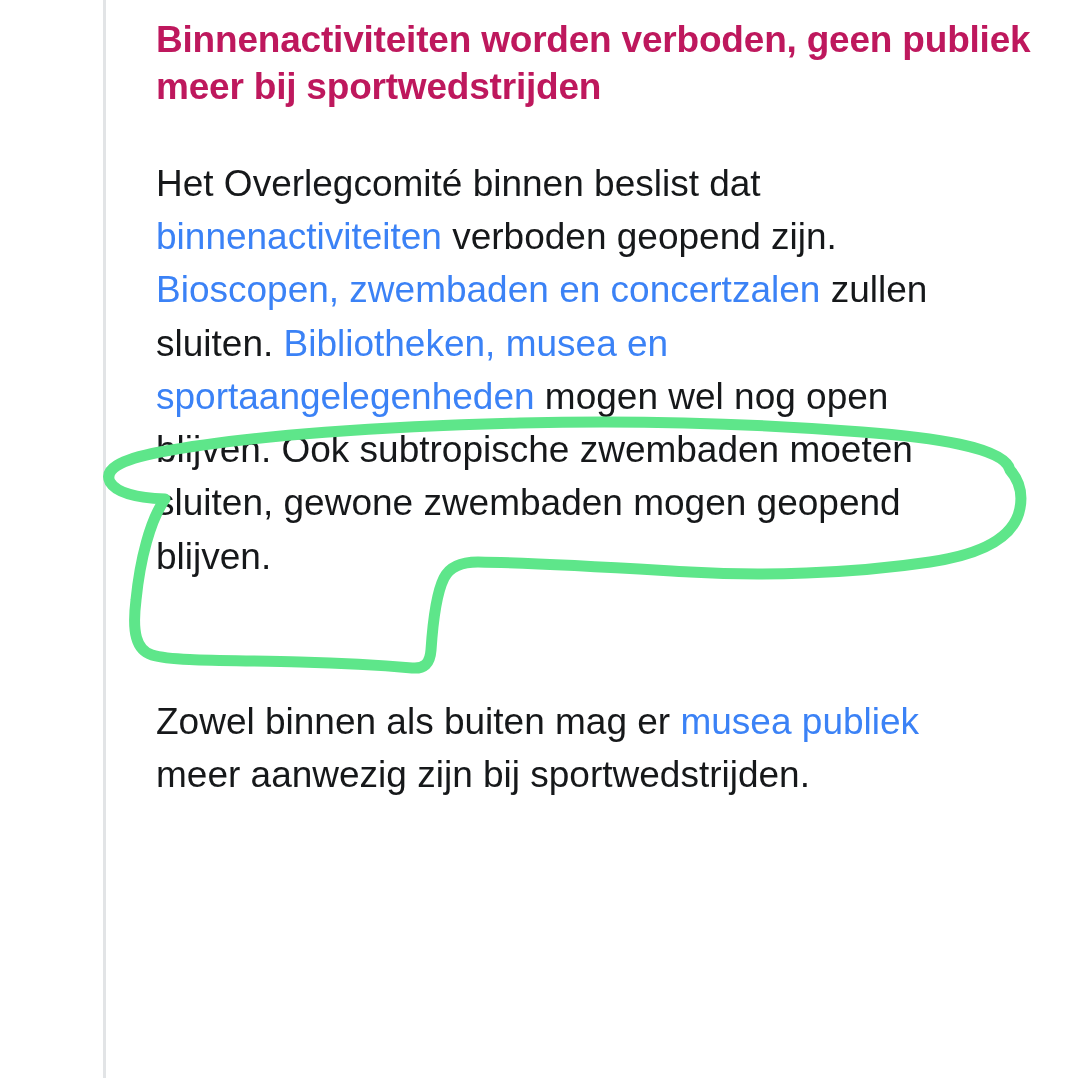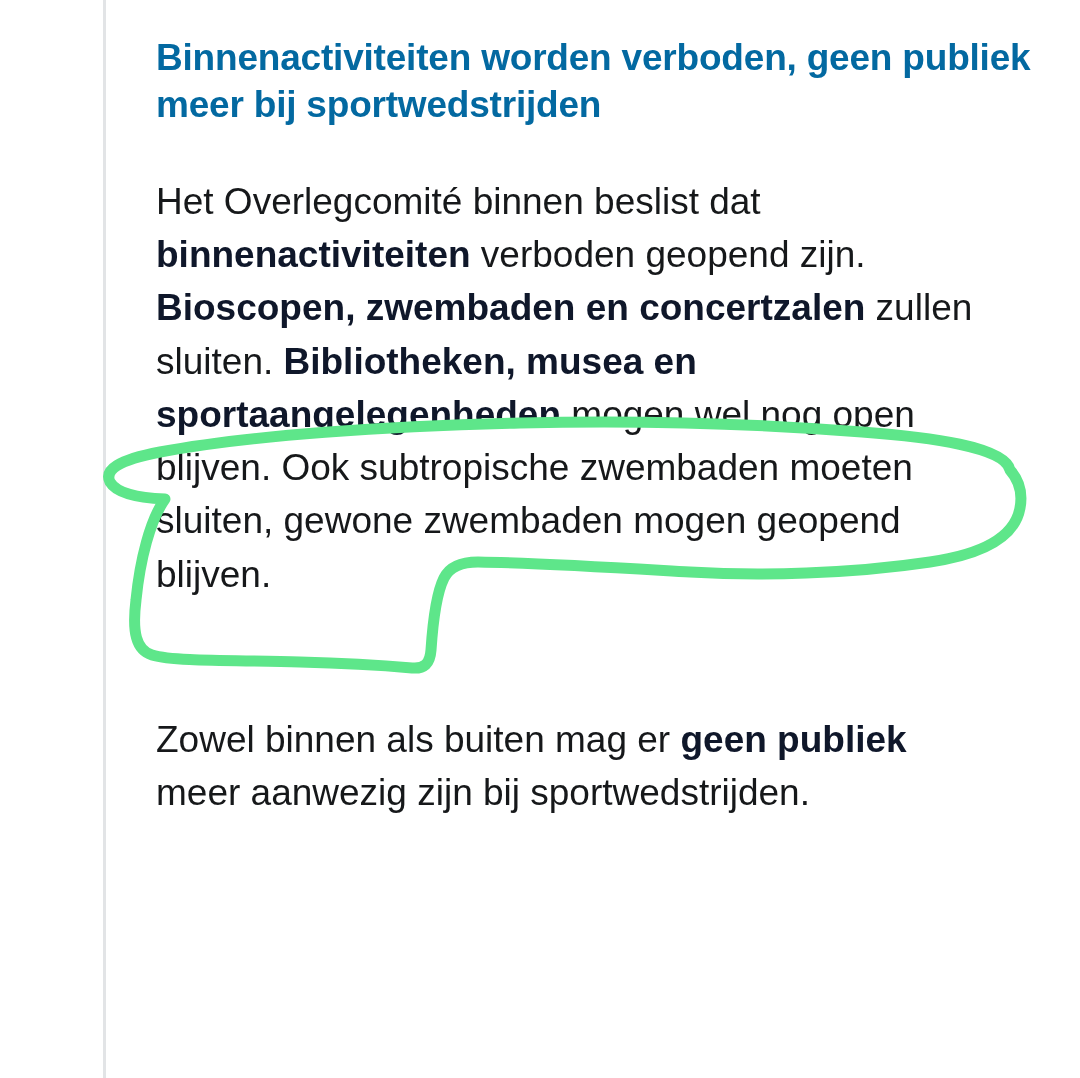--- a/index.html
+++ b/index.html
@@ -24,43 +24,43 @@
     background: #e2e4e6;
   }
   .content {
     position: absolute;
     left: 156px;
     top: 0;
     width: 880px;
   }
   .article-title {
     margin: 0;
-    padding-top: 34px;
+    padding-top: 16px;
     font-size: 37px;
     line-height: 1.28;
     font-weight: bold;
-    color: #0369a1;
+    color: #be185d;
     letter-spacing: -0.2px;
     max-width: 875px;
   }
   .para {
     margin: 0;
     padding-top: 46px;
     font-size: 37px;
     line-height: 1.44;
     color: #16181a;
     font-weight: normal;
     max-width: 840px;
   }
   .para.second {
     padding-top: 112px;
   }
   .para b {
-    font-weight: bold;
-    color: #0f172a;
+    font-weight: normal;
+    color: #3b82f6;
   }
   .annotation-layer {
     position: absolute;
     left: 0;
     top: 0;
     width: 1080px;
     height: 1078px;
     pointer-events: none;
   }
 </style>
@@ -69,21 +69,21 @@
 
 <div class="page">
 
   <div class="left-rule"></div>
 
   <div class="content">
     <h1 class="article-title">Binnenactiviteiten worden verboden, geen publiek meer bij sportwedstrijden</h1>
 
     <p class="para" id="p1"><span>Het Overlegcomité binnen beslist dat </span><b>binnenactiviteiten</b><span> verboden geopend zijn. </span><b>Bioscopen, zwembaden en concertzalen</b><span> zullen sluiten. </span><b>Bibliotheken, musea en sportaangelegenheden</b><span> mogen wel nog open blijven. Ook subtropische zwembaden moeten sluiten, gewone zwembaden mogen geopend blijven.</span></p>
 
-    <p class="para second" id="p2"><span>Zowel binnen als buiten mag er </span><b>geen publiek</b><span> meer aanwezig zijn bij sportwedstrijden.</span></p>
+    <p class="para second" id="p2"><span>Zowel binnen als buiten mag er </span><b>musea publiek</b><span> meer aanwezig zijn bij sportwedstrijden.</span></p>
   </div>
 
   <svg class="annotation-layer" viewBox="0 0 1080 1078" xmlns="http://www.w3.org/2000/svg">
     <path id="annot-path" d="M 1010 470
              C 1005 447, 930 437, 862 432
              C 760 424, 640 420, 520 423
              C 390 426, 250 435, 160 452
              C 118 460, 104 470, 110 482
              C 117 494, 140 498, 165 499
              C 150 520, 140 560, 136 600

